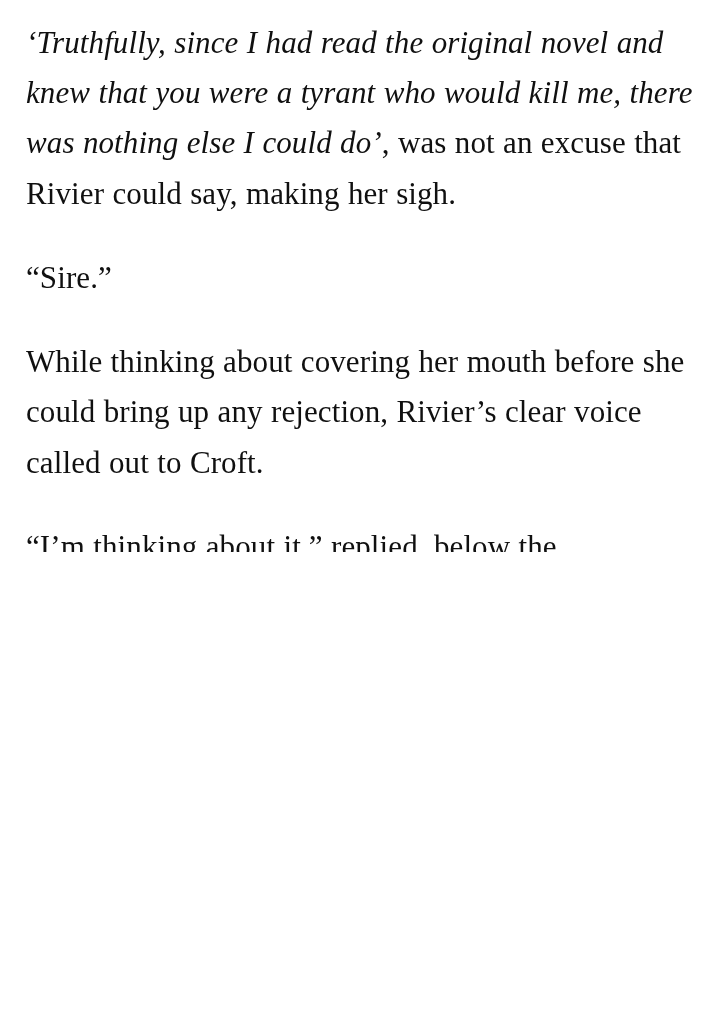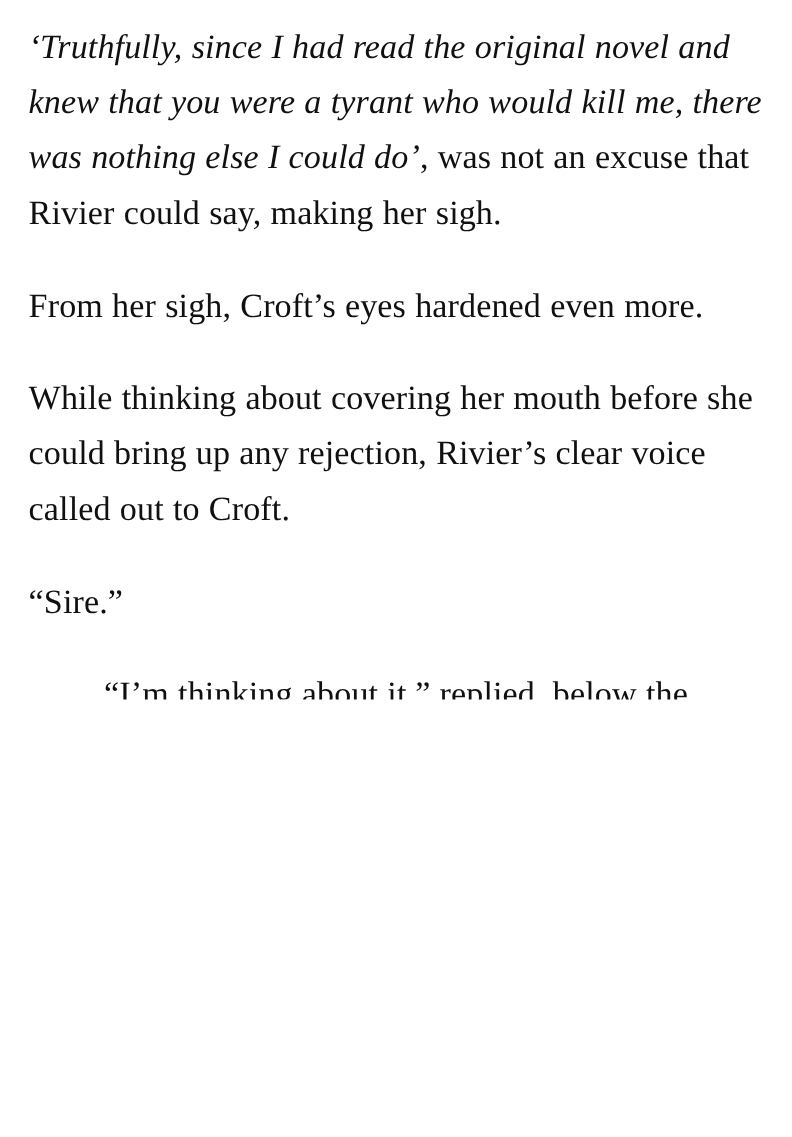--- a/index.html
+++ b/index.html
@@ -31,35 +31,33 @@
   }
   .para:last-child {
     margin-bottom: 0;
   }
   .quoted-thought {
     font-style: italic;
   }
   .clipped {
     overflow: hidden;
     max-height: 30px;
-    text-align: center;
   }
 </style>
 </head>
 <body>
 
 <div class="page">
 
   <p class="para">
     <span class="quoted-thought">‘Truthfully, since I had read the original novel and knew that you were a tyrant who would kill me, there was nothing else I could do’</span><span>, was not an excuse that Rivier could say, making her sigh.</span>
   </p>
 
-  <p class="para">From her sigh, Croft’s eyes hardened even more.</p>
 
 
+  <p class="para">“Sire.”</p>
+
   <p class="para">While thinking about covering her mouth before she could bring up any rejection, Rivier’s clear voice called out to Croft.</p>
-
-  <p class="para">“Sire.”</p>
 
 
   <p class="para clipped">“I’m thinking about it,” replied, below the</p>
 
 </div>
 
 </body></html>

